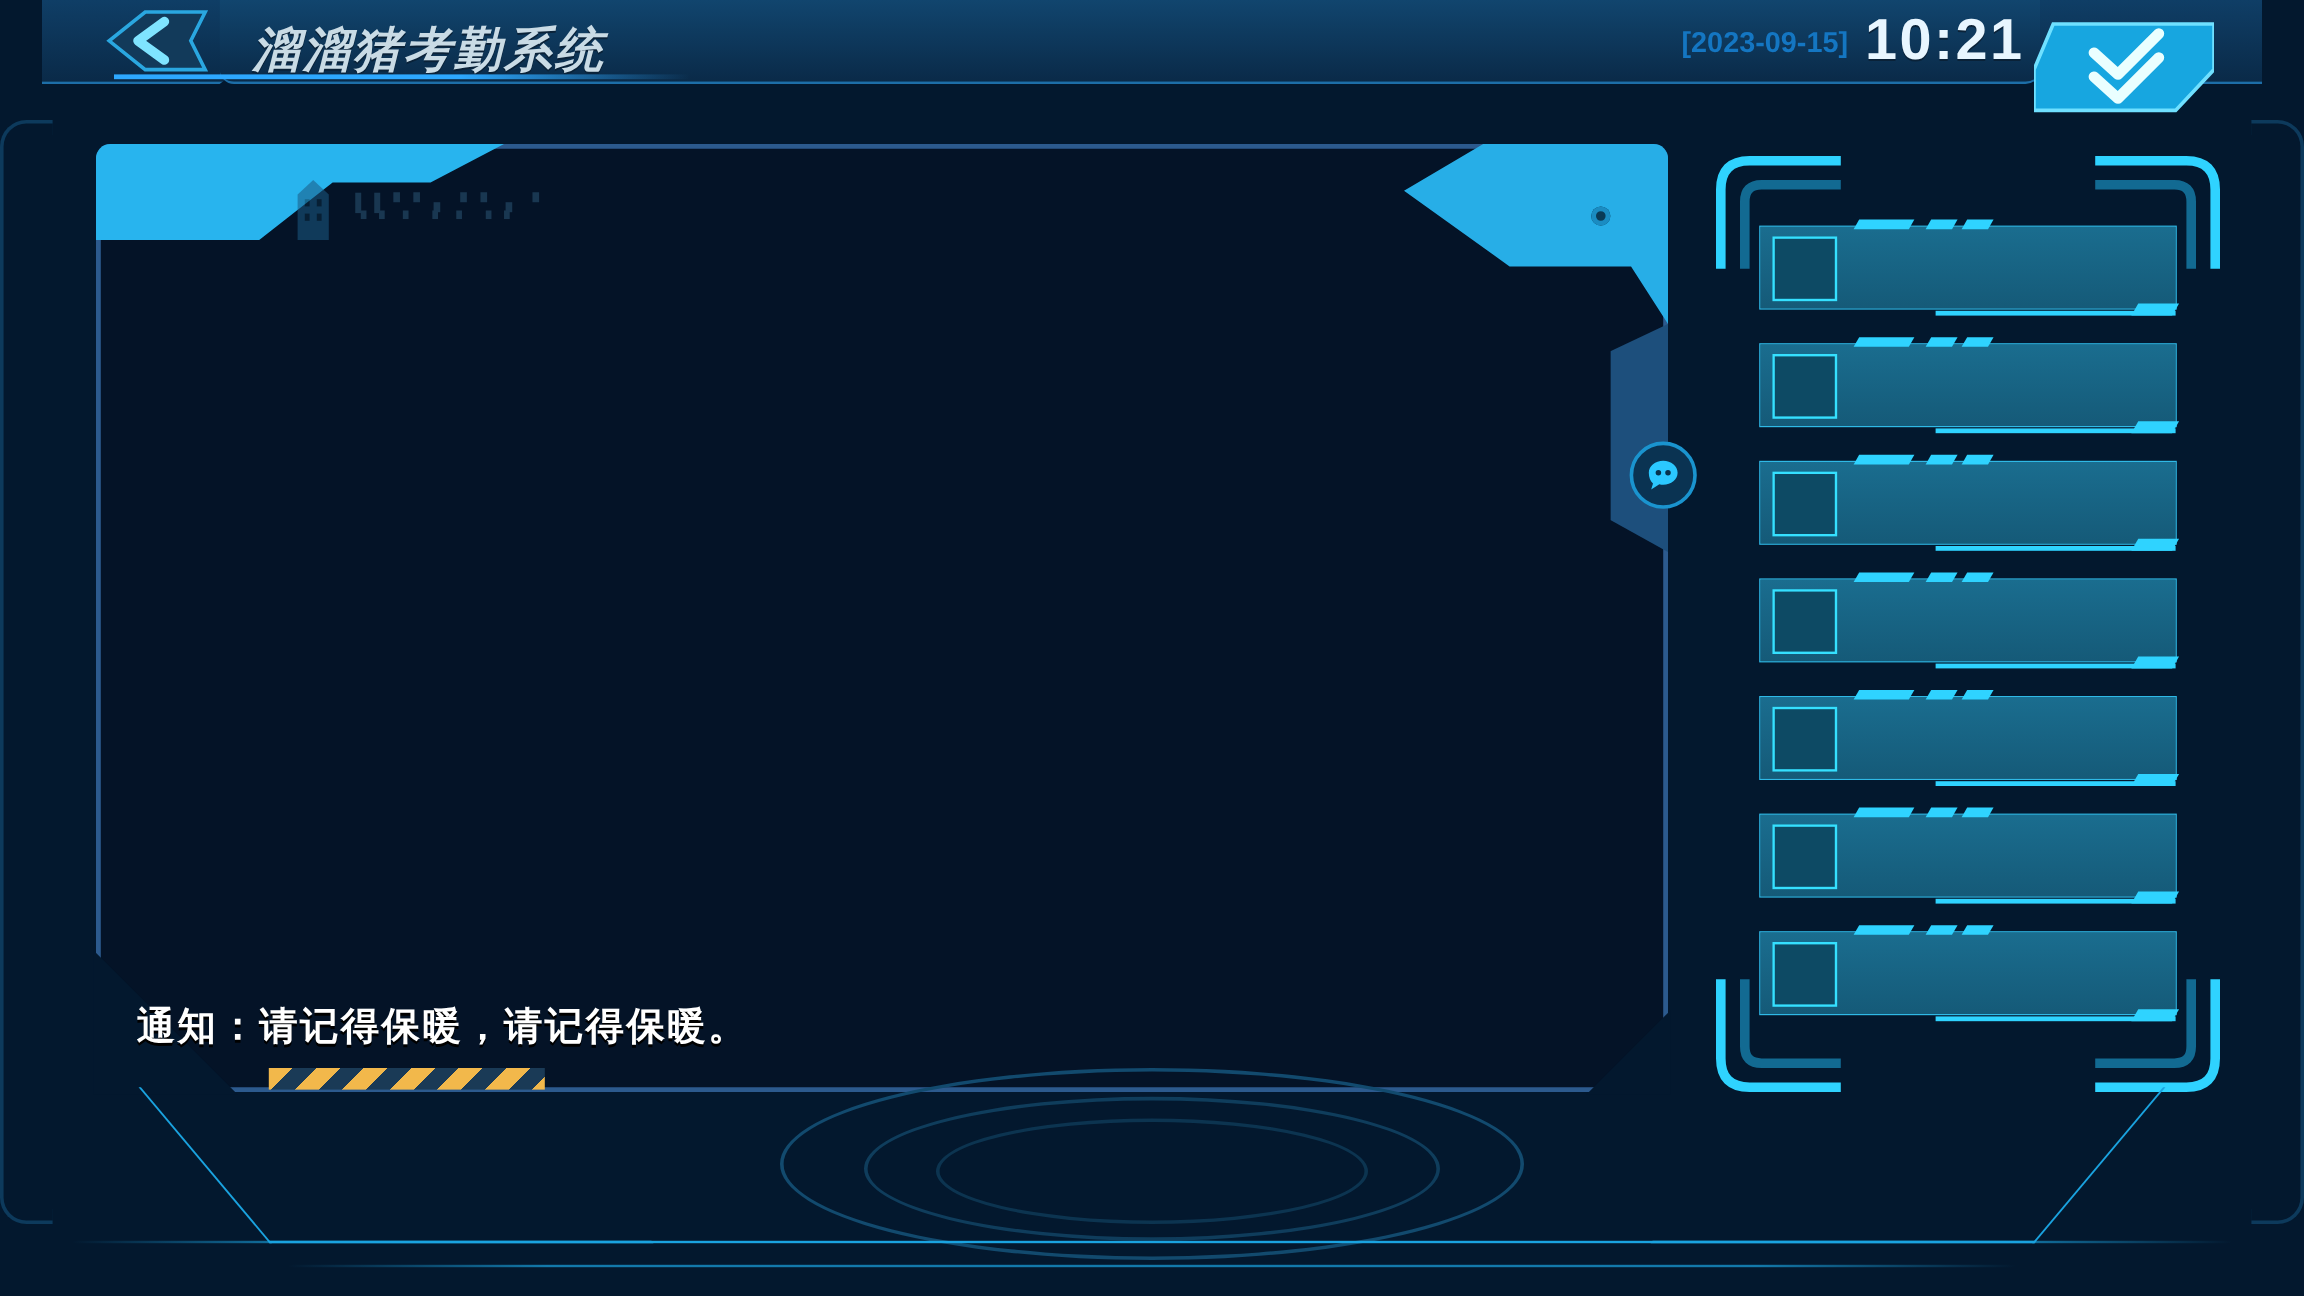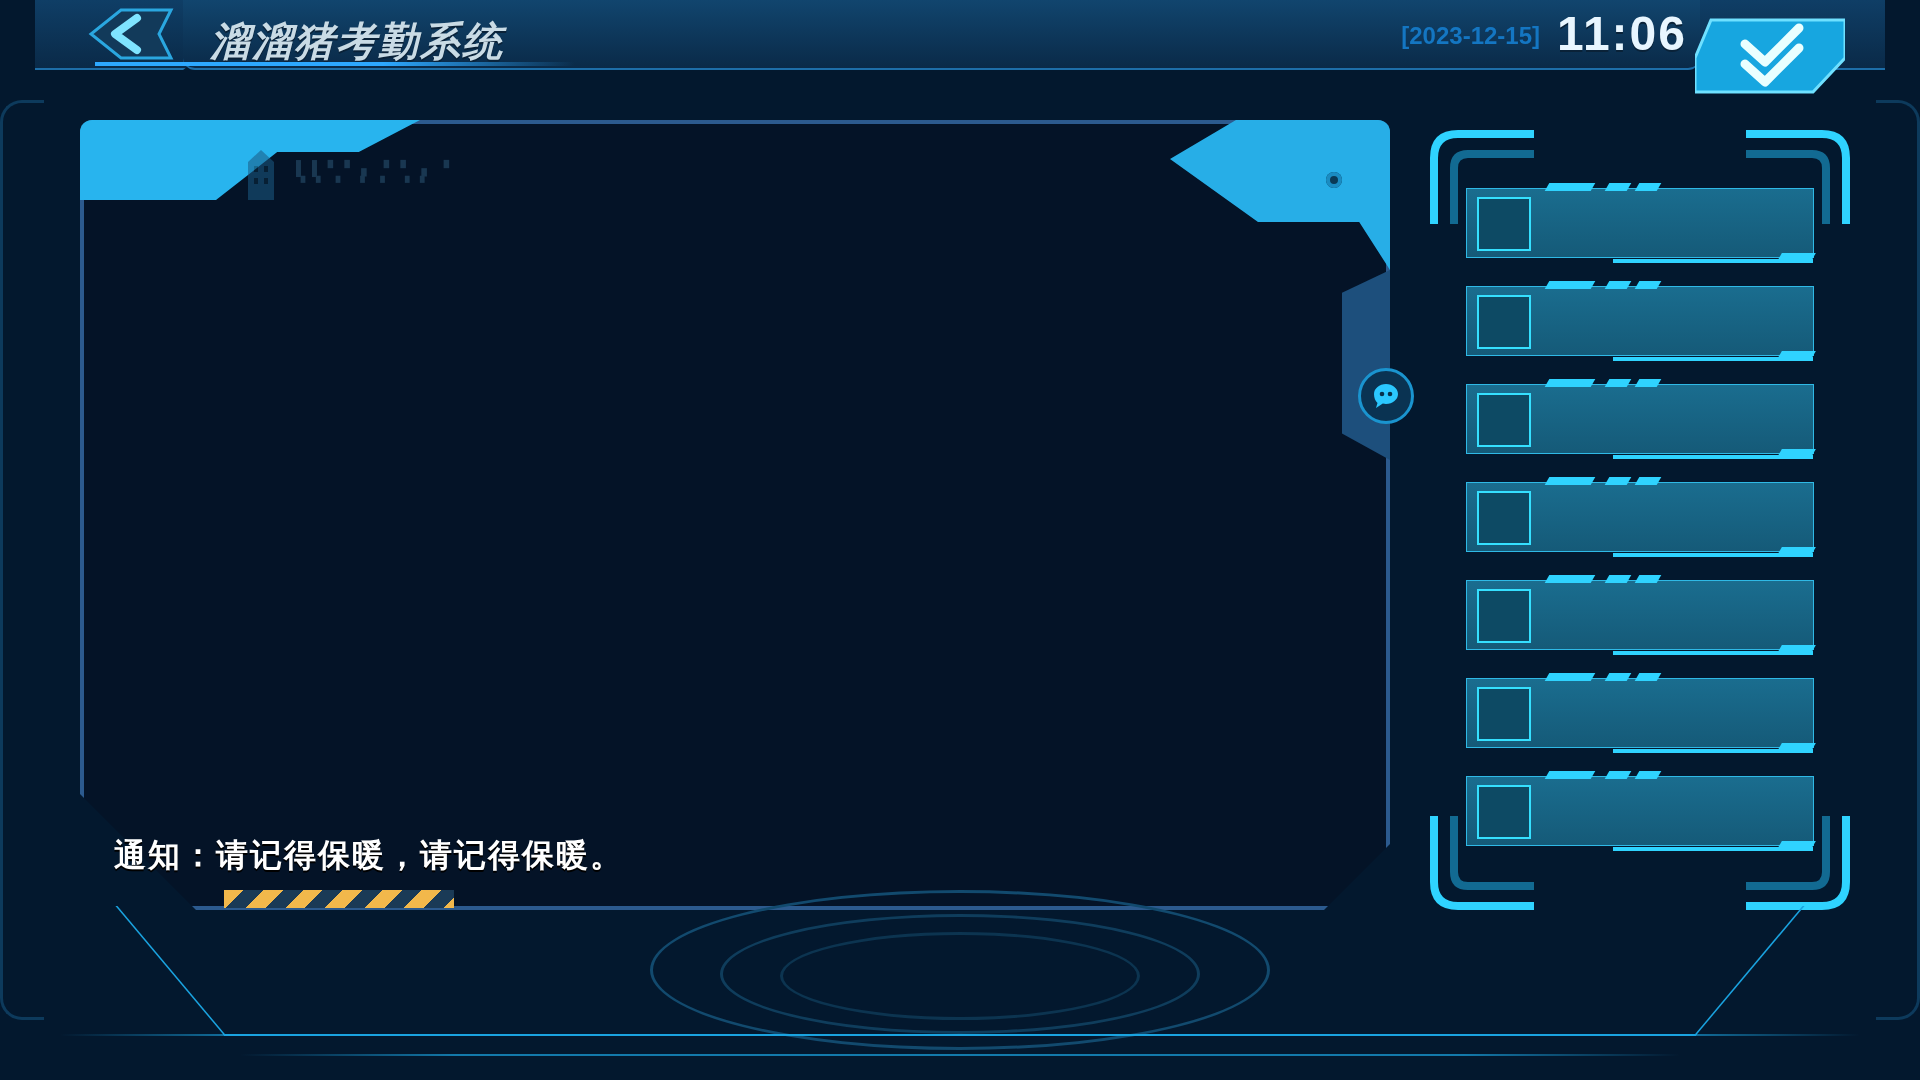--- a/index.html
+++ b/index.html
@@ -200,22 +200,22 @@
     <div class="back-btn">
       <svg viewBox="0 0 90 56">
         <polygon points="36,4 86,4 74,28 86,52 36,52 6,28" fill="#123a5a" stroke="#2aa7e0" stroke-width="3"></polygon>
         <polyline points="52,12 30,28 52,44" fill="none" stroke="#7fe4ff" stroke-width="8" stroke-linecap="round" stroke-linejoin="round"></polyline>
       </svg>
     </div>
 
     <div class="title">溜溜猪考勤系统</div>
     <div class="title-underline"></div>
 
-    <div class="date-bracket">[2023-12-15]</div>
-    <div class="time">11:06</div>
+    <div class="date-bracket">[2023-09-15]</div>
+    <div class="time">10:21</div>
 
     <div class="header-check">
       <svg viewBox="0 0 150 84">
         <polygon points="16,6 150,6 150,44 118,78 0,78 0,44" fill="#17a6e0" stroke="#6fe0ff" stroke-width="3"></polygon>
         <polyline points="50,30 70,48 104,14" fill="none" stroke="#eaffff" stroke-width="9" stroke-linecap="round" stroke-linejoin="round"></polyline>
         <polyline points="50,50 70,68 104,34" fill="none" stroke="#eaffff" stroke-width="9" stroke-linecap="round" stroke-linejoin="round"></polyline>
       </svg>
     </div>
   </div>
 

